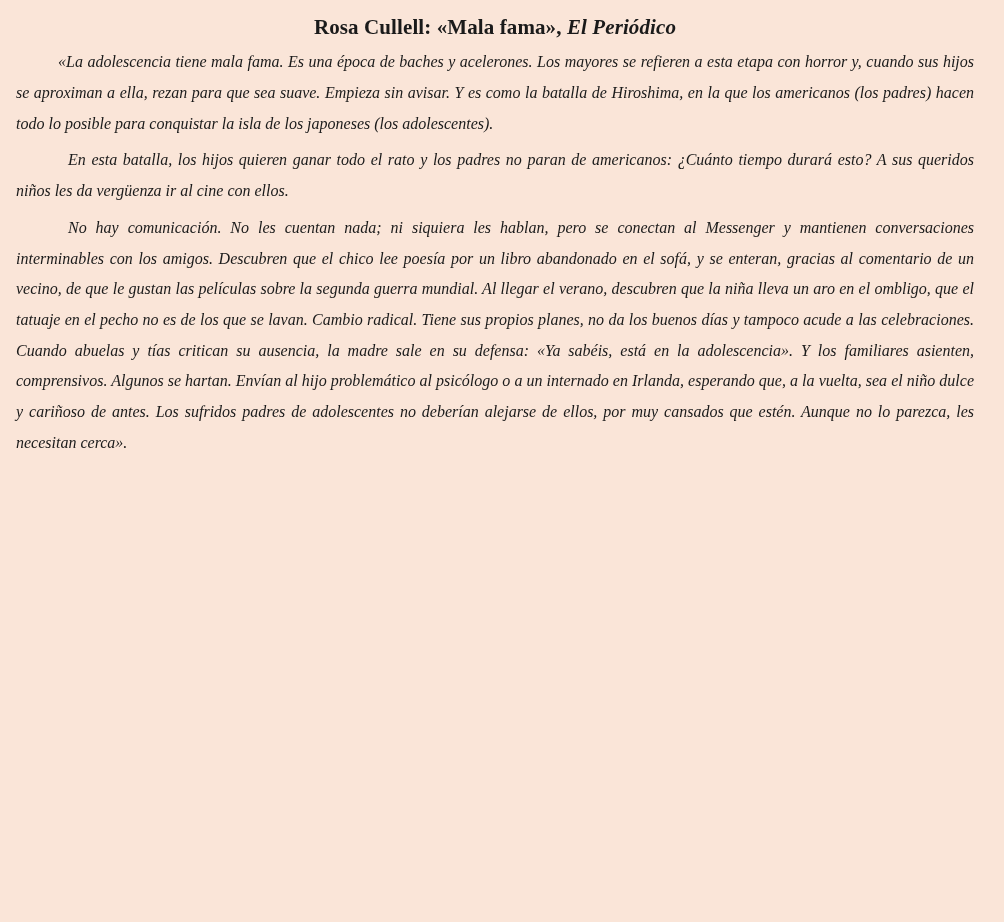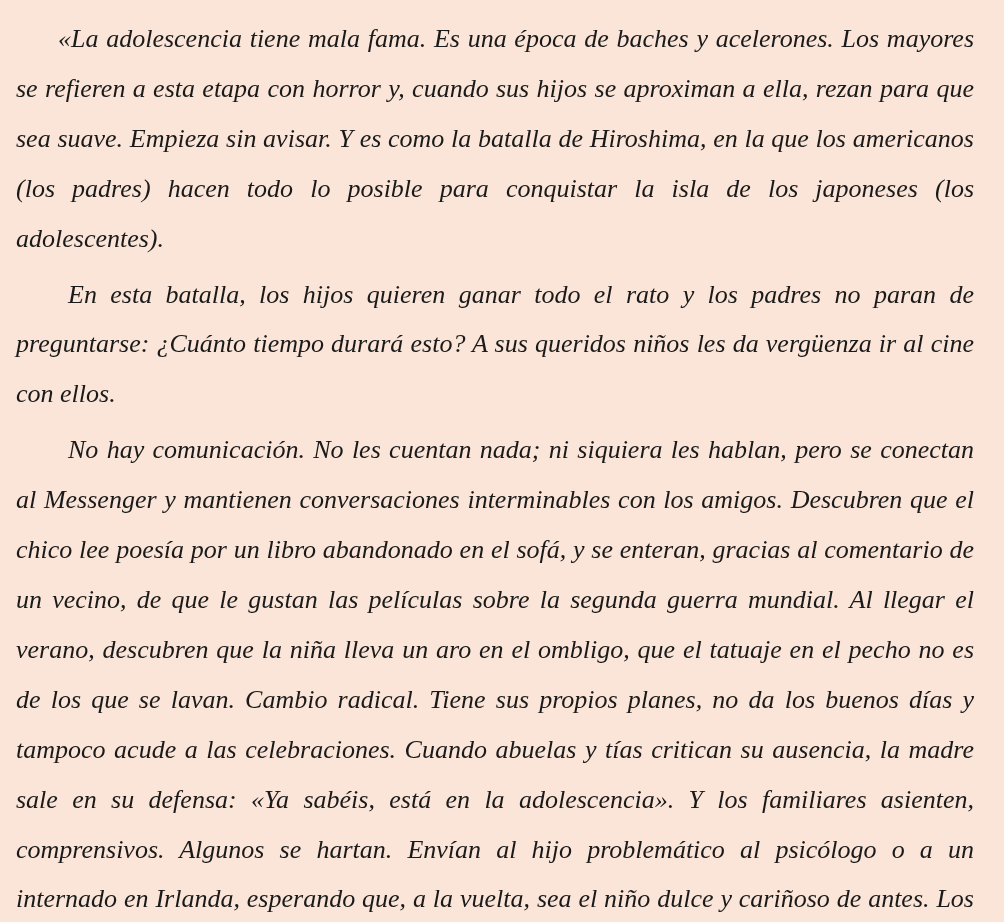--- a/index.html
+++ b/index.html
@@ -26,40 +26,43 @@
     font-weight: bold;
     letter-spacing: 0.1px;
     margin: 0 0 6px 0;
     line-height: 1.3;
   }
   .doc-title .src {
     font-style: italic;
     font-weight: bold;
   }
   .para {
-    font-size: 26px;
+    font-size: 16px;
     font-style: italic;
     line-height: 1.92;
     text-align: justify;
     text-justify: inter-word;
     margin: 0;
   }
   .para + .para {
     margin-top: 6px;
   }
   .indent-1 { text-indent: 42px; }
   .indent-2 { text-indent: 52px; }
   .gap-top { margin-top: 14px; }
 </style>
 </head>
 <body>
 
 <div class="page">
 
+  <h1 class="doc-title">
+    <span>Rosa Cullell: «Mala fama», </span><span class="src">El Periódico</span>
+  </h1>
 
   <p class="para indent-1">«La adolescencia tiene mala fama. Es una época de baches y acelerones. Los mayores se refieren a esta etapa con horror y, cuando sus hijos se aproximan a ella, rezan para que sea suave. Empieza sin avisar. Y es como la batalla de Hiroshima, en la que los americanos (los padres) hacen todo lo posible para conquistar la isla de los japoneses (los adolescentes).</p>
 
-  <p class="para indent-2 gap-top">En esta batalla, los hijos quieren ganar todo el rato y los padres no paran de preguntarse: ¿Cuánto tiempo durará esto? A sus queridos niños les da vergüenza ir al cine con ellos.</p>
+  <p class="para indent-2 gap-top">En esta batalla, los hijos quieren ganar todo el rato y los padres no paran de americanos: ¿Cuánto tiempo durará esto? A sus queridos niños les da vergüenza ir al cine con ellos.</p>
 
   <p class="para indent-2 gap-top">No hay comunicación. No les cuentan nada; ni siquiera les hablan, pero se conectan al Messenger y mantienen conversaciones interminables con los amigos. Descubren que el chico lee poesía por un libro abandonado en el sofá, y se enteran, gracias al comentario de un vecino, de que le gustan las películas sobre la segunda guerra mundial. Al llegar el verano, descubren que la niña lleva un aro en el ombligo, que el tatuaje en el pecho no es de los que se lavan. Cambio radical. Tiene sus propios planes, no da los buenos días y tampoco acude a las celebraciones. Cuando abuelas y tías critican su ausencia, la madre sale en su defensa: «Ya sabéis, está en la adolescencia». Y los familiares asienten, comprensivos. Algunos se hartan. Envían al hijo problemático al psicólogo o a un internado en Irlanda, esperando que, a la vuelta, sea el niño dulce y cariñoso de antes. Los sufridos padres de adolescentes no deberían alejarse de ellos, por muy cansados que estén. Aunque no lo parezca, les necesitan cerca».</p>
 
 
 </div>
 
 </body></html>

